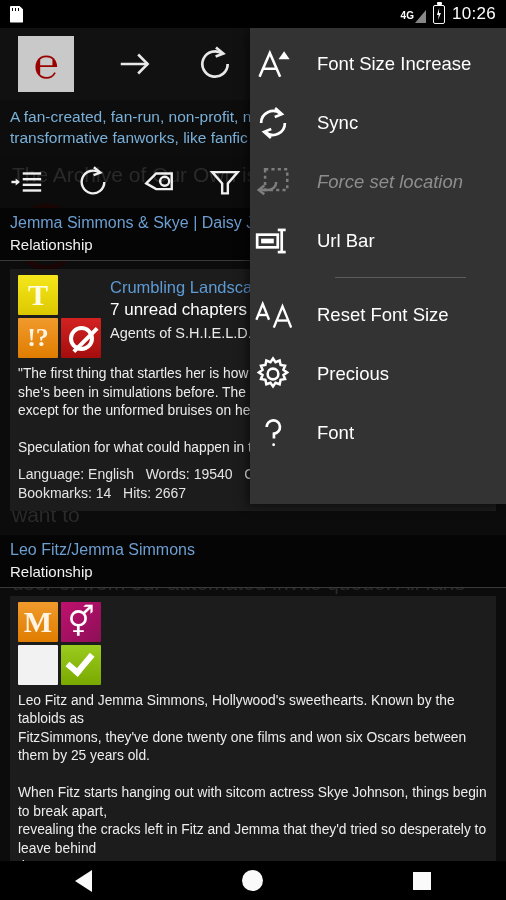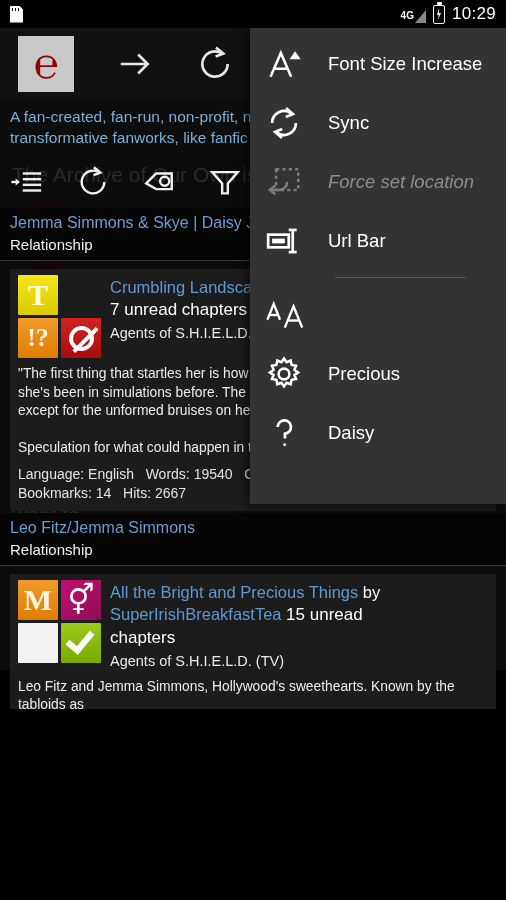--- a/index.html
+++ b/index.html
@@ -4,21 +4,21 @@
 <style>
   * { box-sizing: border-box; margin: 0; padding: 0; }
   html, body {
     width: 506px; height: 900px;
     background: #000;
     font-family: "Liberation Sans", sans-serif;
     overflow: hidden;
   }
   #screen {
     position: relative;
-    width: 506px; height: 709px;
+    width: 506px; height: 900px;
     background: #0a0a0a;
     overflow: hidden;
   }
 
   
   .statusbar {
     position: absolute; top: 0; left: 0;
     width: 506px; height: 28px;
     background: #000;
     display: flex; align-items: center;
@@ -218,21 +218,21 @@
     position: absolute; left: 250px; top: 28px;
     width: 256px; height: 476px;
     background: #333333;
     z-index: 50;
     padding: 6px 0 4px 0;
     box-shadow: -3px 2px 10px rgba(0,0,0,0.55);
   }
   .menu-item {
     height: 59px;
     display: flex; align-items: center;
-    padding-left: 15px;
+    padding-left: 4px;
   }
   .mi-icon { width: 38px; height: 38px; flex: none; color: #ffffff; }
   .mi-icon svg { width: 100%; height: 100%; display: block; }
   .mi-label {
     margin-left: 25px;
     color: #ffffff;
     font-size: 18.5px;
   }
   .menu-item.disabled .mi-icon { color: #7d7d7d; }
   .menu-item.disabled .mi-label { color: #8d8d8d; font-style: italic; }
@@ -270,21 +270,21 @@
       </span>
     </div>
     <div class="sb-right">
       <span class="signal-wrap">
         <span class="net-label">4G</span>
         <span class="signal-tri"></span>
       </span>
       <span class="battery">
           <span class="bolt"></span>
         </span>
-      <span class="clock">10:29</span>
+      <span class="clock">10:26</span>
     </div>
   </div>
 
   <div class="app">
 
     <div class="bg-page">The Archive of Our Own is a
 
 more than 24280 fandoms | T
 
 fanworks, like fanfic
@@ -393,44 +393,37 @@
         </div>
         <div class="work-summary">"The first thing that startles her is how utterly r
 she's been in simulations before. The fight with
 except for the unformed bruises on her skin. Bu
 
 Speculation for what could happen in the third</div>
         <div class="work-stats">Language: English   Words: 19540   Chapters
 Bookmarks: 14   Hits: 2667</div>
       </div>
 
-      <div class="section-head" style="margin-top:2px">
+      <div class="section-head" style="margin-top:24px">
         <div class="tag">Leo Fitz/Jemma Simmons</div>
         <div class="kind">Relationship</div>
       </div>
 
       <div class="work">
         <div class="work-top">
           <div class="icon-grid">
             <div class="ic ic-m">M</div>
             <div class="ic ic-het">
                 <span class="glyph">⚥</span>
               </div>
             <div class="ic ic-blank"></div>
             <div class="ic ic-check">
                 <span class="tick"></span>
               </div>
           </div>
-          <div class="work-meta" style="max-width:300px">
-            <div class="work-title-line">
-              <span class="w-title">All the Bright and Precious Things</span><span class="w-by"> by </span><span class="w-author">SuperIrishBreakfastTea</span>
-              <span class="w-unread">15 unread chapters</span>
-            </div>
-            <div class="w-fandom">Agents of S.H.I.E.L.D. (TV)</div>
-          </div>
         </div>
         <div class="work-summary">Leo Fitz and Jemma Simmons, Hollywood's sweethearts. Known by the tabloids as
 FitzSimmons, they've done twenty one films and won six Oscars between them by 25 years old.
 
 When Fitz starts hanging out with sitcom actress Skye Johnson, things begin to break apart,
 revealing the cracks left in Fitz and Jemma that they'd tried so desperately to leave behind
 them.
 
 A story of love, loss, and jealousy in Tinsel Town.</div>
 
@@ -492,40 +485,41 @@
 
     <div class="menu-item">
       <span class="mi-icon">
         <svg viewBox="0 0 24 24" fill="none" stroke="currentColor" stroke-width="1.5">
           <path d="M1.5 15 L5.5 5 L9.5 15"></path>
             <line x1="3" y1="12" x2="8" y2="12"></line>
           <path d="M12.5 20 L18 6.5 L23.5 20"></path>
             <line x1="14.8" y1="15.5" x2="21.2" y2="15.5"></line>
         </svg>
       </span>
+      <span class="mi-label">Reset Font Size</span>
     </div>
 
     <div class="menu-item">
       <span class="mi-icon">
         <svg viewBox="0 0 24 24" fill="none" stroke="currentColor" stroke-width="1.6">
           <circle cx="12" cy="12" r="3.4"></circle>
           <path d="M12 2.2 l1.6 2.3 2.6-1 .6 2.8 2.8.5 -1 2.6 2.3 1.6 -2.3 1.6 1 2.6 -2.8.5 -.6 2.8 -2.6-1 -1.6 2.3 -1.6-2.3 -2.6 1 -.6-2.8 -2.8-.5 1-2.6 -2.3-1.6 2.3-1.6 -1-2.6 2.8-.5 .6-2.8 2.6 1 z"></path>
         </svg>
       </span>
       <span class="mi-label">Precious</span>
     </div>
 
     <div class="menu-item">
       <span class="mi-icon">
         <svg viewBox="0 0 24 24" fill="none" stroke="currentColor" stroke-width="1.7">
           <path d="M8 8.2a4.2 4.2 0 1 1 4.6 4.2v3.1"></path>
             <circle cx="12.4" cy="19.4" r="0.9" fill="currentColor" stroke="none"></circle>
         </svg>
       </span>
-      <span class="mi-label">Daisy</span>
+      <span class="mi-label">Font</span>
     </div>
 
   </div>
 
   <div class="navbar">
     <span class="nav-back"></span>
     <span class="nav-home"></span>
     <span class="nav-recent"></span>
   </div>
 

